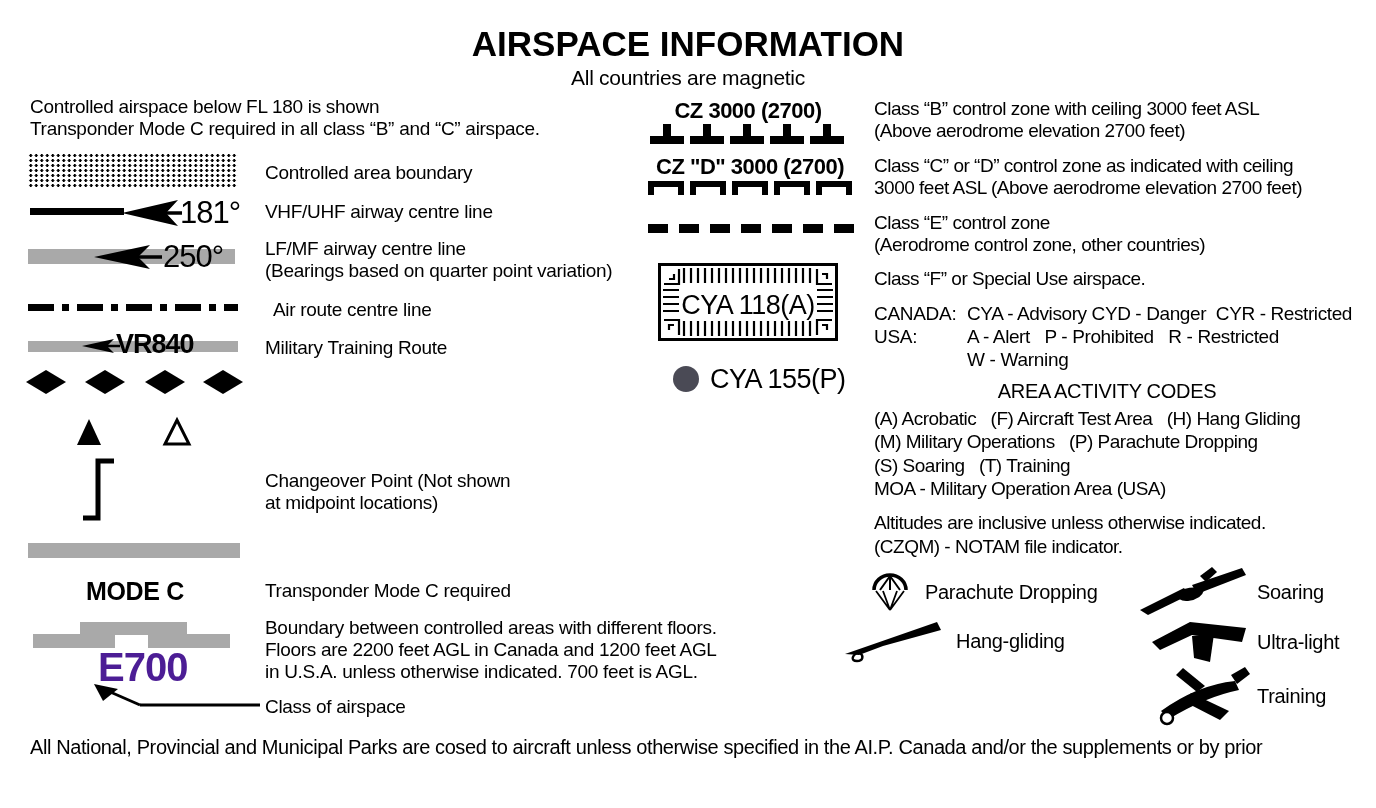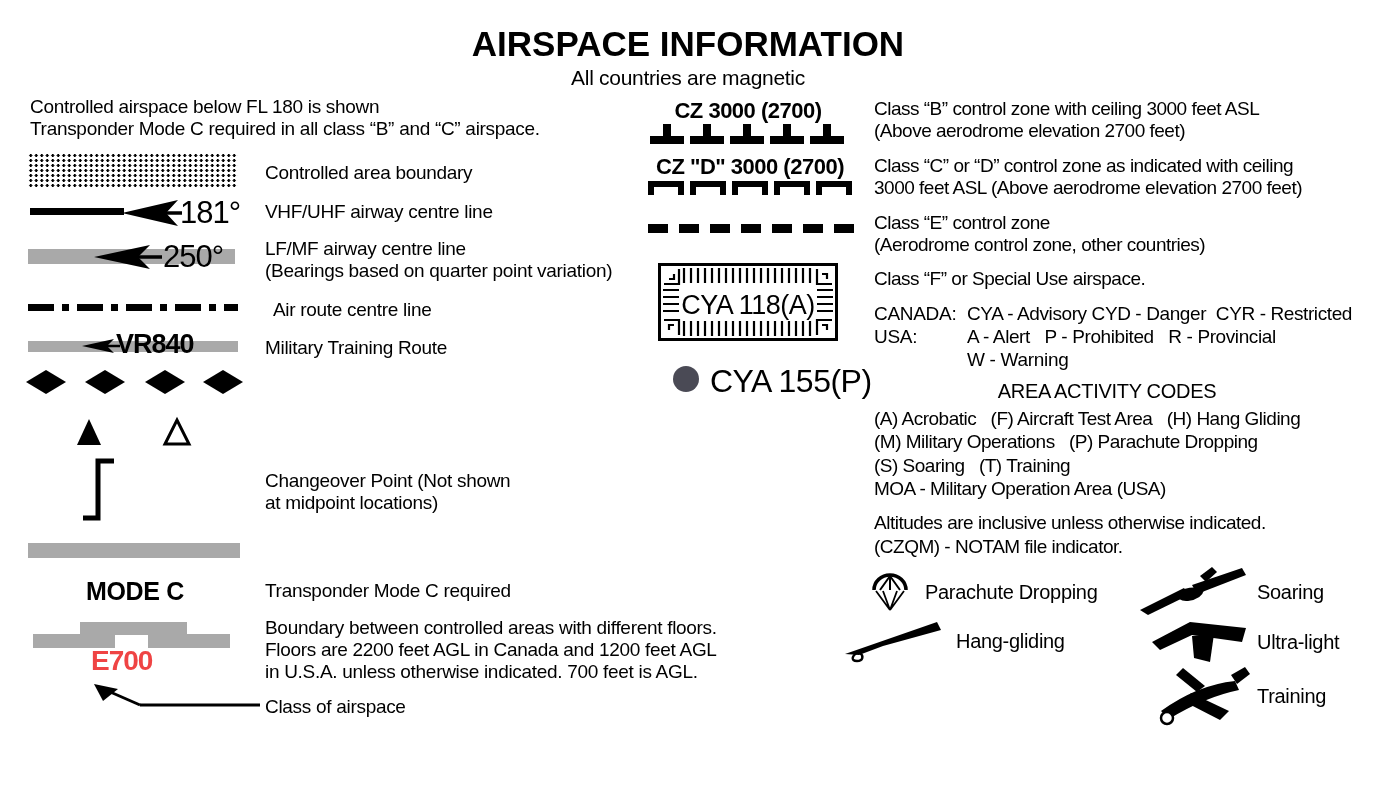--- a/index.html
+++ b/index.html
@@ -72,21 +72,21 @@
     <path d="M36,4 H20 V61 H5" fill="none" stroke="#000" stroke-width="5"></path>
   </svg>
 
   <div class="grayband" style="left:28px;top:543px;width:212px;height:15px;"></div>
 
   <div class="t bold center" style="left:60px;top:577px;width:150px;font-size:25px;">MODE C</div>
 
   <svg style="left:33px;top:622px;" width="198" height="27" viewBox="0 0 198 27">
     <path d="M0,12 H47 V0 H154 V12 H197 V26 H115 V13 H82 V26 H0 Z" fill="#a9a9a9"></path>
   </svg>
-  <div class="t bold" style="left:91px;top:645px;font-size:28px;color:#ef4444;letter-spacing:-1px;">E700</div>
+  <div class="t bold" style="left:98px;top:645px;font-size:40px;color:#4c1d95;letter-spacing:-1px;">E700</div>
 
   <svg style="left:92px;top:682px;" width="170" height="28" viewBox="0 0 170 28">
     <line x1="48" y1="23" x2="168" y2="23" stroke="#000" stroke-width="3"></line>
     <line x1="48" y1="23" x2="16" y2="9" stroke="#000" stroke-width="3"></line>
     <polygon points="2,2 26,7 11,19" fill="#000"></polygon>
   </svg>
 
   <div class="t s16" style="left:265px;top:162px;">Controlled area boundary</div>
   <div class="t s16" style="left:265px;top:201px;">VHF/UHF airway centre line</div>
   <div class="t s16" style="left:265px;top:238px;">LF/MF airway centre line</div>
@@ -144,34 +144,34 @@
     <path stroke="#000" stroke-width="2.2" d="M5,27H21 M5,34H21 M5,41H21 M5,48H21"></path>
     <path stroke="#000" stroke-width="2.2" d="M159,27H175 M159,34H175 M159,41H175 M159,48H175"></path>
     <path fill="none" stroke="#000" stroke-width="2.2" d="M6,21H21V6 M11,16H16V11"></path>
     <path fill="none" stroke="#000" stroke-width="2.2" d="M159,6V21H174 M164,11H169V16"></path>
     <path fill="none" stroke="#000" stroke-width="2.2" d="M21,72V57H6 M16,62H11V67"></path>
     <path fill="none" stroke="#000" stroke-width="2.2" d="M174,57H159V72 M169,67V62H164"></path>
   </svg>
   <div class="t center" style="left:668px;top:290px;width:160px;font-size:27px;letter-spacing:-0.5px;">CYA 118(A)</div>
 
   <div style="position:absolute;left:673px;top:366px;width:26px;height:26px;border-radius:50%;background:#4a4a55;"></div>
-  <div class="t" style="left:710px;top:364px;font-size:32px;letter-spacing:-0.5px;">CYA 155(P)</div>
+  <div class="t" style="left:710px;top:364px;font-size:27px;letter-spacing:-0.5px;">CYA 155(P)</div>
 
   <div class="t s16" style="left:874px;top:98px;letter-spacing:-0.5px;">Class “B” control zone with ceiling 3000 feet ASL</div>
   <div class="t s16" style="left:874px;top:120px;letter-spacing:-0.5px;">(Above aerodrome elevation 2700 feet)</div>
   <div class="t s16" style="left:874px;top:155px;letter-spacing:-0.5px;">Class “C” or “D” control zone as indicated with ceiling</div>
   <div class="t s16" style="left:874px;top:177px;letter-spacing:-0.5px;">3000 feet ASL (Above aerodrome elevation 2700 feet)</div>
   <div class="t s16" style="left:874px;top:212px;letter-spacing:-0.5px;">Class “E” control zone</div>
   <div class="t s16" style="left:874px;top:234px;letter-spacing:-0.5px;">(Aerodrome control zone, other countries)</div>
   <div class="t s16" style="left:874px;top:268px;letter-spacing:-0.5px;">Class “F” or Special Use airspace.</div>
 
   <div class="t s16" style="left:874px;top:303px;">CANADA:</div>
   <div class="t s16 codes" style="left:967px;top:303px;letter-spacing:-0.4px;">CYA - Advisory CYD - Danger  CYR - Restricted</div>
   <div class="t s16" style="left:874px;top:326px;">USA:</div>
-  <div class="t s16 codes" style="left:967px;top:326px;letter-spacing:-0.4px;">A - Alert   P - Prohibited   R - Provincial</div>
+  <div class="t s16 codes" style="left:967px;top:326px;letter-spacing:-0.4px;">A - Alert   P - Prohibited   R - Restricted</div>
   <div class="t s16 codes" style="left:967px;top:349px;">W - Warning</div>
 
   <div class="t s20 center" style="left:874px;top:380px;width:466px;">AREA ACTIVITY CODES</div>
   <div class="t s16 codes" style="left:874px;top:408px;letter-spacing:-0.5px;">(A) Acrobatic   (F) Aircraft Test Area   (H) Hang Gliding</div>
   <div class="t s16 codes" style="left:874px;top:431px;letter-spacing:-0.5px;">(M) Military Operations   (P) Parachute Dropping</div>
   <div class="t s16 codes" style="left:874px;top:455px;letter-spacing:-0.5px;">(S) Soaring   (T) Training</div>
   <div class="t s16" style="left:874px;top:512px;letter-spacing:-0.5px;">Altitudes are inclusive unless otherwise indicated.</div>
   <div class="t s16" style="left:874px;top:478px;letter-spacing:-0.5px;">MOA - Military Operation Area (USA)</div>
   <div class="t s16" style="left:874px;top:536px;letter-spacing:-0.5px;">(CZQM) - NOTAM file indicator.</div>
 
@@ -204,14 +204,15 @@
 
   <svg style="left:1155px;top:665px;" width="100" height="62" viewBox="0 0 100 62">
     <path d="M6,46 Q42,20 80,16 L84,25 Q50,32 14,54 Z" fill="#000"></path>
     <polygon points="36,28 74,46 65,55 30,37" fill="#000"></polygon>
     <polygon points="42,27 21,10 28,3 50,21" fill="#000"></polygon>
     <polygon points="76,10 90,2 95,9 82,19" fill="#000"></polygon>
     <circle cx="12" cy="53" r="6" fill="#fff" stroke="#000" stroke-width="2.5"></circle>
   </svg>
   <div class="t s20" style="left:1257px;top:685px;">Training</div>
 
+  <div class="t s20" style="left:30px;top:736px;letter-spacing:-0.4px;">All National, Provincial and Municipal Parks are cosed to aircraft unless otherwise specified in the AI.P. Canada and/or the supplements or by prior</div>
 
 </div>
 
 </body></html>

